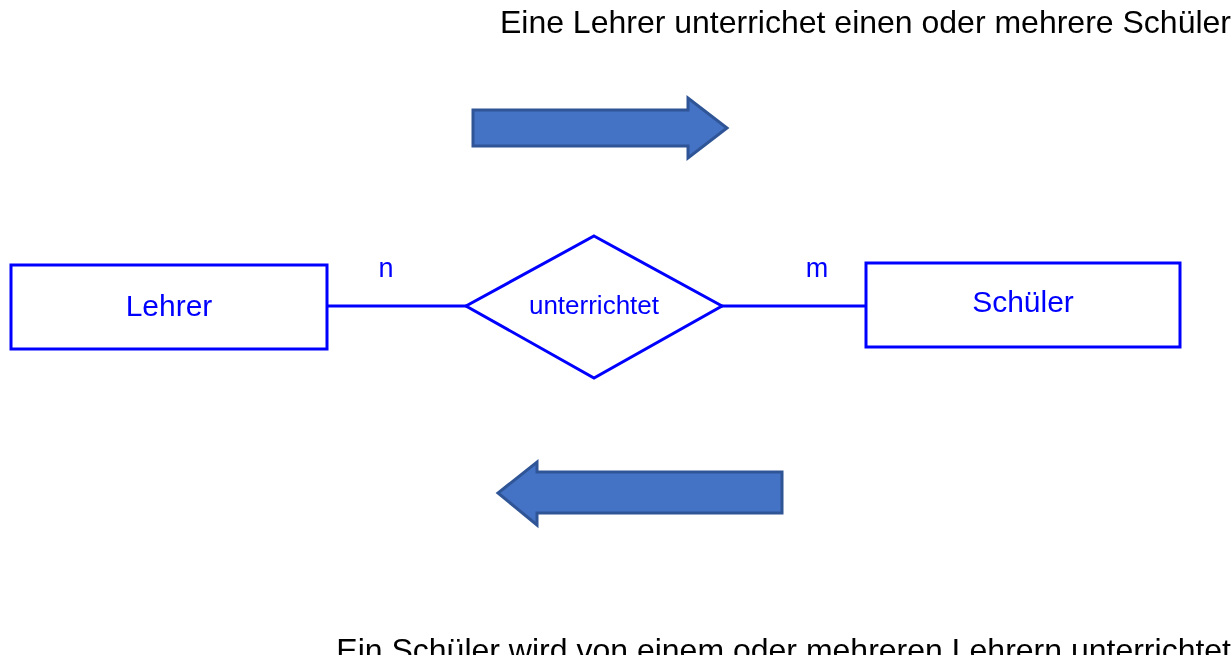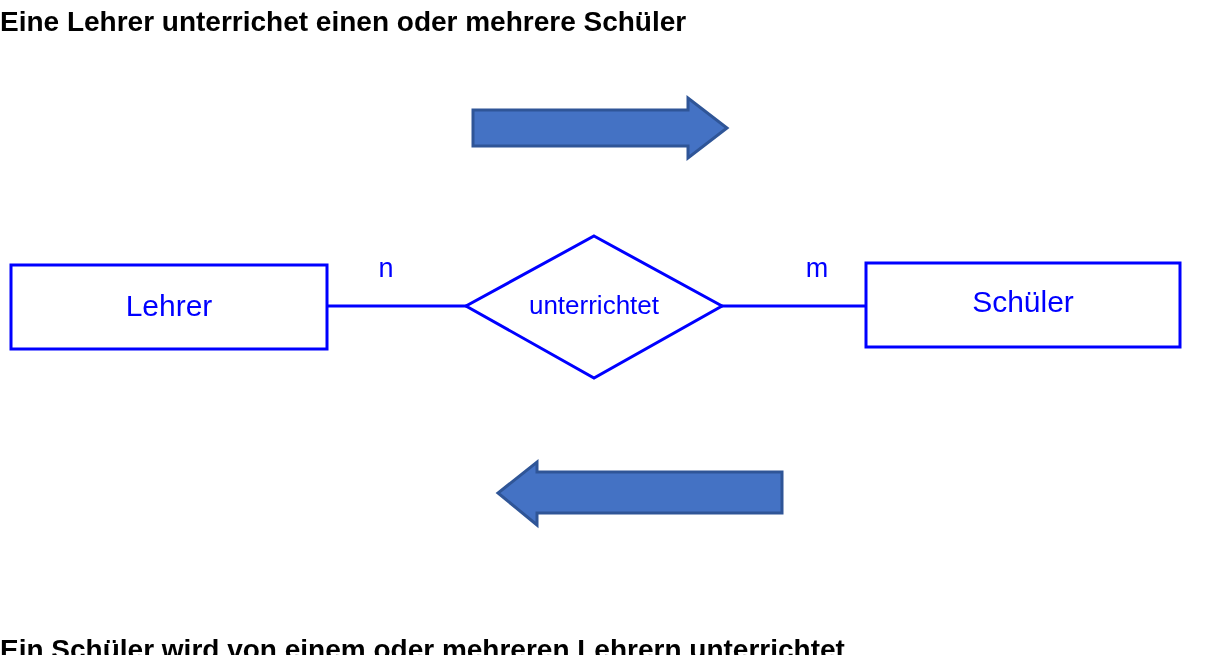--- a/index.html
+++ b/index.html
@@ -15,28 +15,27 @@
     position: relative;
     width: 1231px;
     height: 655px;
     background: #ffffff;
     overflow: hidden;
   }
   .caption {
     position: absolute;
     width: 100%;
     left: 0;
-    text-align: left;
+    text-align: right;
     color: #000000;
     font-family: "Liberation Sans", sans-serif;
-    font-size: 28px;
+    font-size: 32px;
     line-height: 32px;
     letter-spacing: 0px;
     white-space: nowrap;
-    font-weight: bold;
   }
   #caption-top  { top: 6px; }
   #caption-bottom { top: 606px; margin-top: 28px; }
 
   .er-svg {
     position: absolute;
     left: 0;
     top: 0;
     width: 1231px;
     height: 655px;

